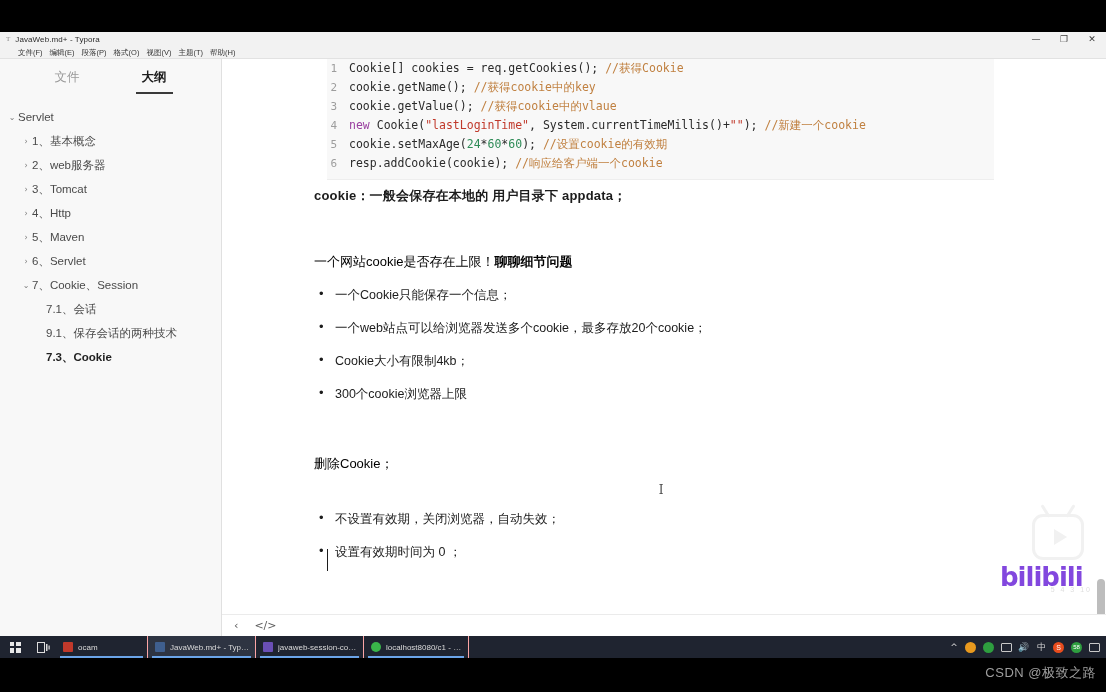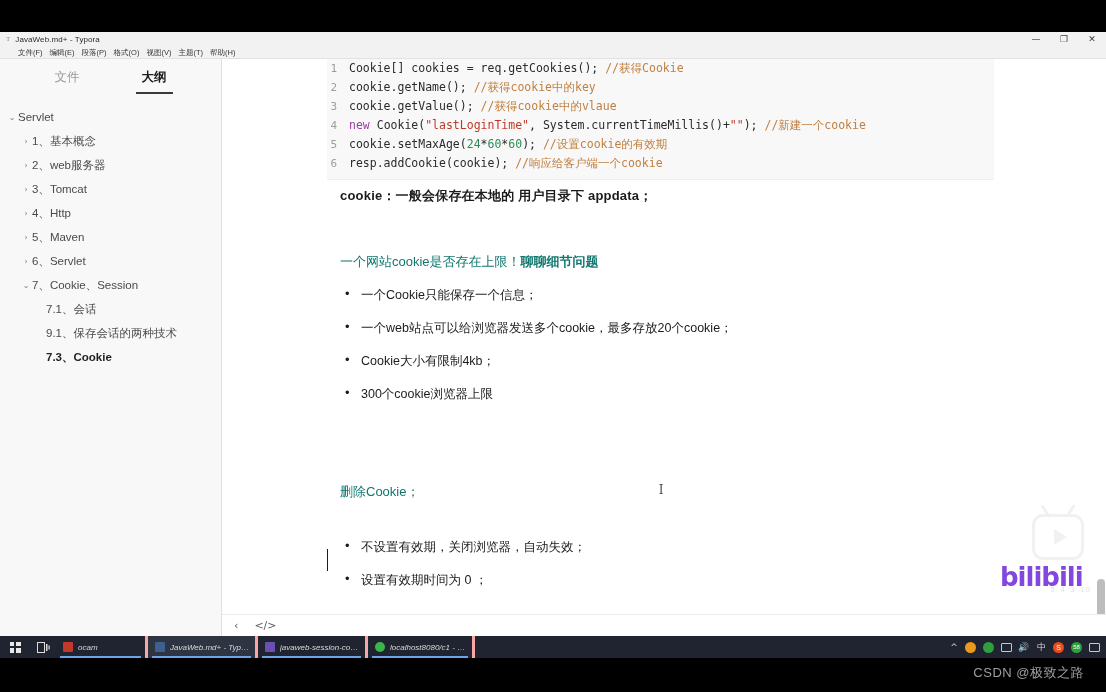--- a/index.html
+++ b/index.html
@@ -108,26 +108,26 @@
     width: 22px; text-align: right; color: #9d9d9d;
     flex: none; padding-right: 12px; font-size: 11px;
     user-select: none;
   }
   .cl .code { white-space: pre; color: #2b2b2b; }
   .tk-kw { color: #9a3fa0; }
   .tk-str { color: #c0392b; }
   .tk-num { color: #2e8b57; }
   .tk-cmt { color: #c08040; }
 
-  .doc { position: absolute; left: 118px; top: 128px; width: 680px; }
+  .doc { position: absolute; left: 92px; top: 128px; width: 680px; }
   .p-bold {
     font-size: 13px; font-weight: bold; color: #1c1c1c;
     margin-bottom: 48px; letter-spacing: .2px;
   }
-  .p-plain { font-size: 13px; color: #0f766e; margin-bottom: 16px; margin-top: 28px; }
+  .p-plain { font-size: 13px; color: #000000; margin-bottom: 16px; }
   .p-plain b { font-weight: bold; }
   ul.bl { list-style: none; margin: 0 0 0 0; padding: 0; }
   ul.bl li {
     font-size: 12.5px; color: #1c1c1c; position: relative;
     padding-left: 21px; margin-bottom: 17px; line-height: 16px;
   }
   ul.bl li::before {
     content: "•"; position: absolute; left: 5px; top: -1px;
     font-size: 13px; color: #1c1c1c;
   }
@@ -208,22 +208,21 @@
   .tb-grid { width: 11px; height: 11px; display: grid;
     grid-template-columns: 1fr 1fr; grid-template-rows: 1fr 1fr; gap: 1.5px; }
   .tb-grid i { background: #e8e8e8; display: block; }
   .tb-taskview {
     width: 26px; height: 22px; display: flex; align-items: center;
     justify-content: center; color: #e0e0e0; font-size: 11px;
   }
   .tb-app {
     height: 22px; display: flex; align-items: center; gap: 5px;
     padding: 0 7px; min-width: 92px; position: relative;
-    border-right: 3px solid #fca5a5;
-    font-style: italic;
+    border-right: 1px solid #fca5a5;
   }
   .tb-app .lbl {
     font-size: 8px; color: #dadada; white-space: nowrap;
     overflow: hidden; text-overflow: clip; max-width: 78px;
   }
   .tb-app.active { background: #2e3442; }
   .tb-app .underline {
     position: absolute; left: 4px; right: 4px; bottom: 0;
     height: 1.6px; background: #6ba4e8;
   }
@@ -243,21 +242,21 @@
     display:flex; align-items:center; justify-content:center; }
   .dot-sogou { background: #e84c1d; color:#fff; font-size:7px;
     display:flex; align-items:center; justify-content:center; border-radius:2px; }
   .tray .glyph { font-family: "DejaVu Sans", sans-serif; font-size: 9px; }
   .tray-sq { width: 11px; height: 9px; border: 1.2px solid #c8c8c8; border-radius: 1px; }
 
   
   .csdn {
     position: absolute; left: 0; top: 658px; width: 1106px; height: 30px;
     background: #000; display: flex; align-items: center;
-    justify-content: flex-end; padding-right: 22px;
+    justify-content: flex-end; padding-right: 10px;
   }
   .csdn span { color: #9e9e9e; font-size: 13px; letter-spacing: .5px; }
 </style>
 </head>
 <body>
 
 <div id="root">
 
   <div class="window">
 

